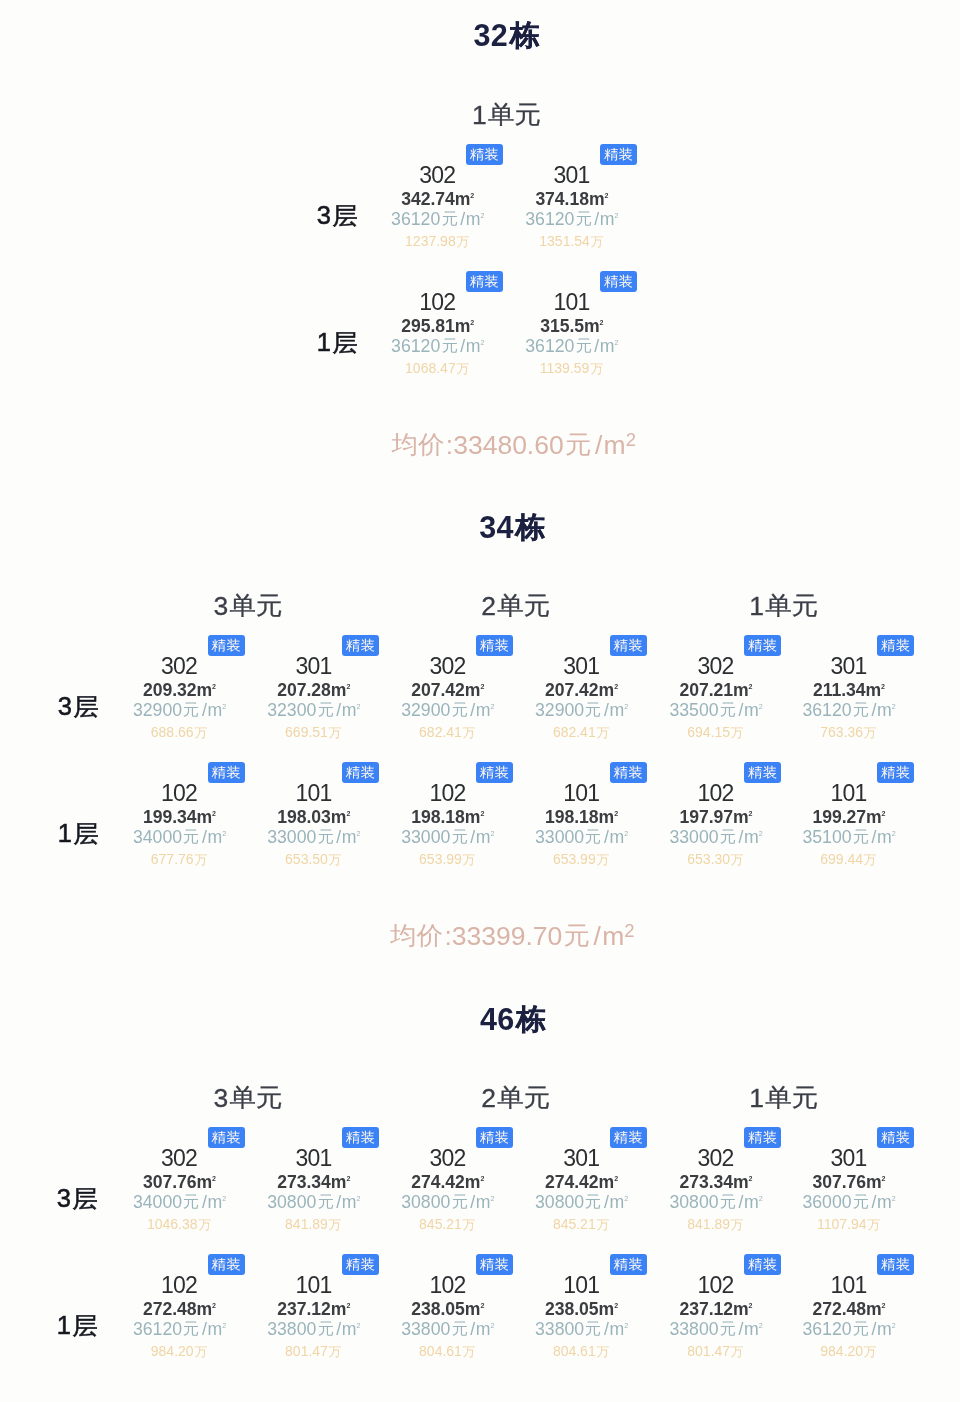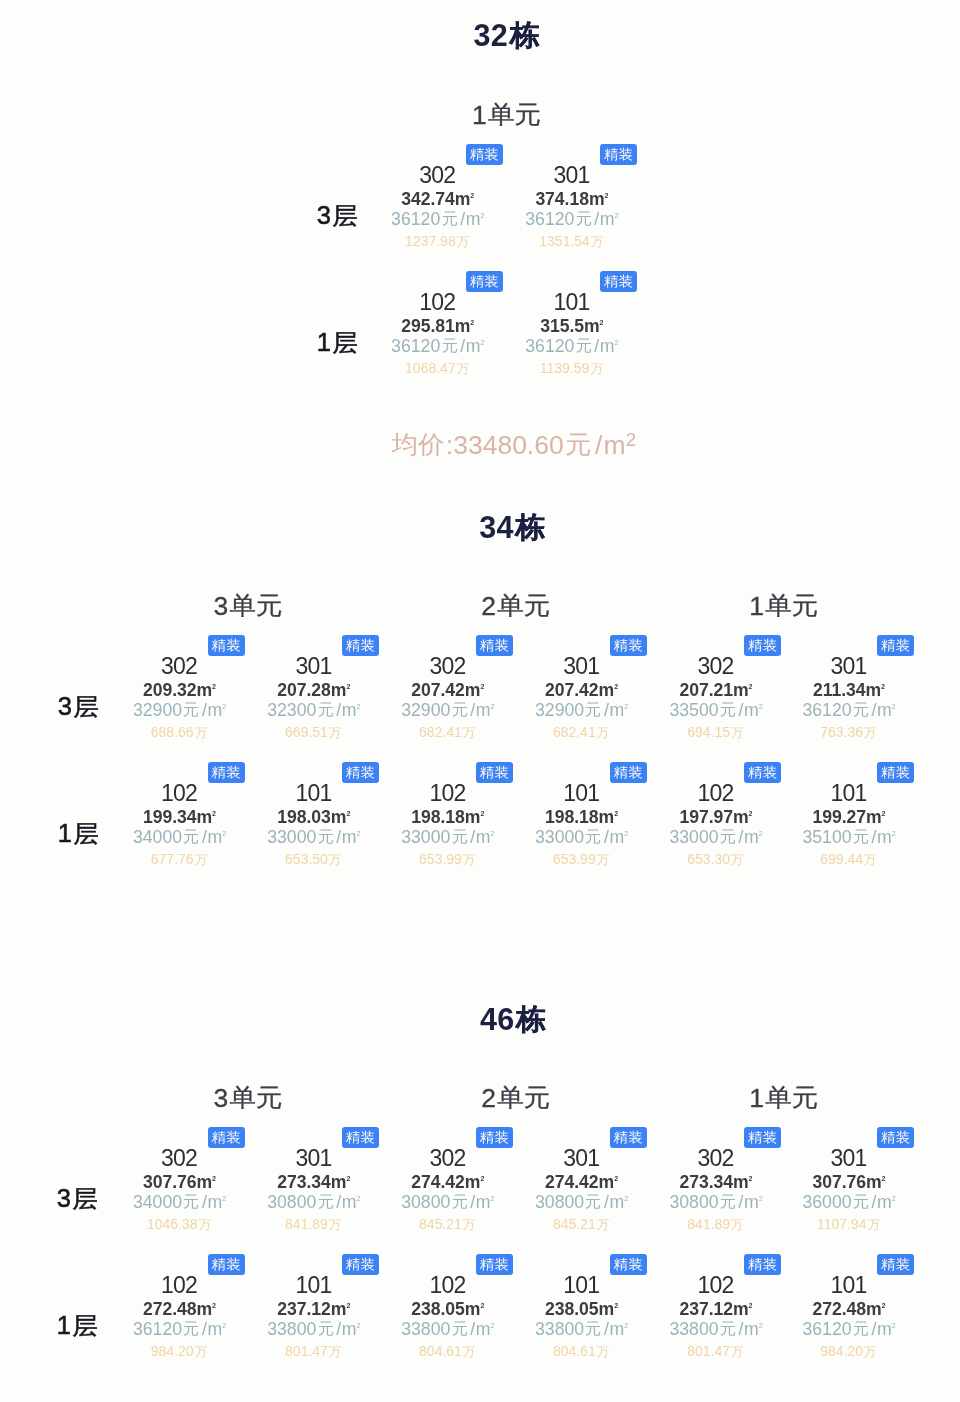--- a/index.html
+++ b/index.html
@@ -200,20 +200,21 @@
       <span class="uprice">33000<span class="cjk">元</span><span class="slash">/</span>m<span class="sup">2</span></span>
       <span class="total">653.30<span class="cjk">万</span></span>
     </div>
     <div class="cell" style="left:769.0px;top:761.6px">
       <span class="badge"><span class="cjk">精装</span></span>
       <span class="room">101</span>
       <span class="area">199.27m<span class="sup">2</span></span>
       <span class="uprice">35100<span class="cjk">元</span><span class="slash">/</span>m<span class="sup">2</span></span>
       <span class="total">699.44<span class="cjk">万</span></span>
     </div>
+    <div class="avg" style="left:511.7px;top:923.4px"><span class="cjk">均价</span>:33399.70<span class="cjk">元</span><span class="slash">/</span>m<span class="sup">2</span></div>
   </section>
 
   <section class="building">
     <h2 class="bld-title" style="left:513.9px;top:1004.1px">46<span class="cjk">栋</span></h2>
     <div class="unit-label" style="left:248.7px;top:1085.1px">3<span class="cjk">单元</span></div>
     <div class="unit-label" style="left:516.4px;top:1085.1px">2<span class="cjk">单元</span></div>
     <div class="unit-label" style="left:784.4px;top:1085.1px">1<span class="cjk">单元</span></div>
     <div class="floor-label" style="left:78px;top:1198.8px">3<span class="cjk">层</span></div>
     <div class="cell" style="left:99.5px;top:1126.9px">
       <span class="badge"><span class="cjk">精装</span></span>

